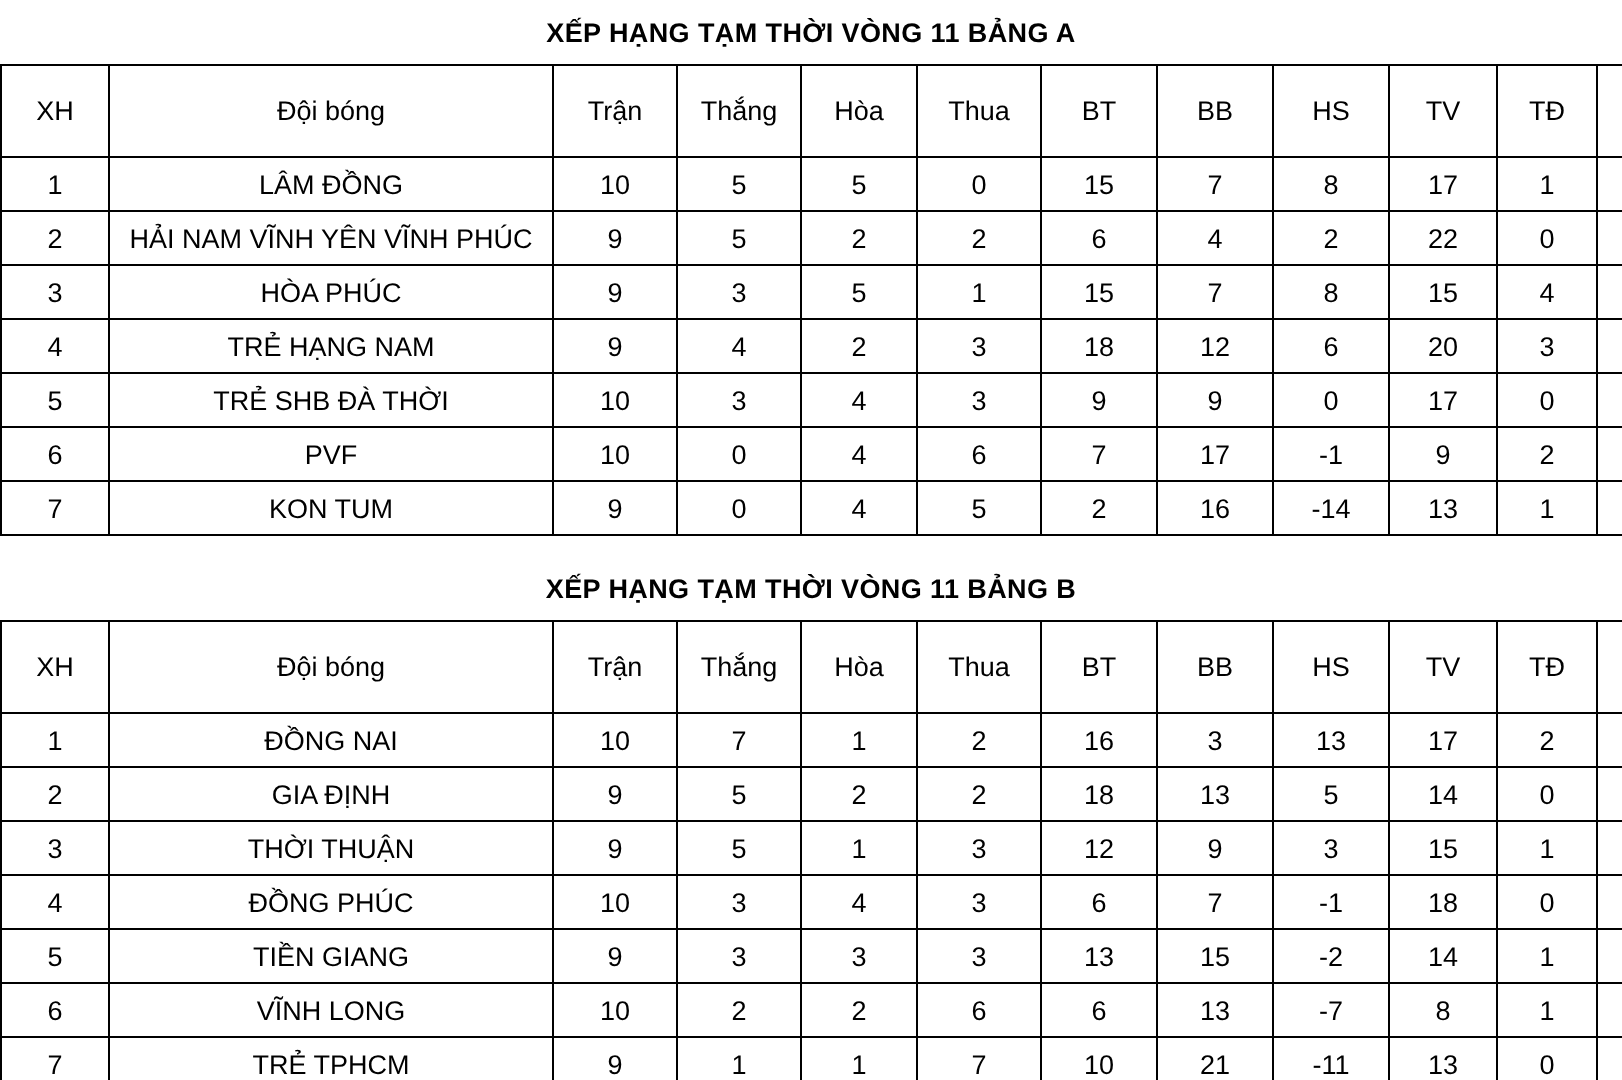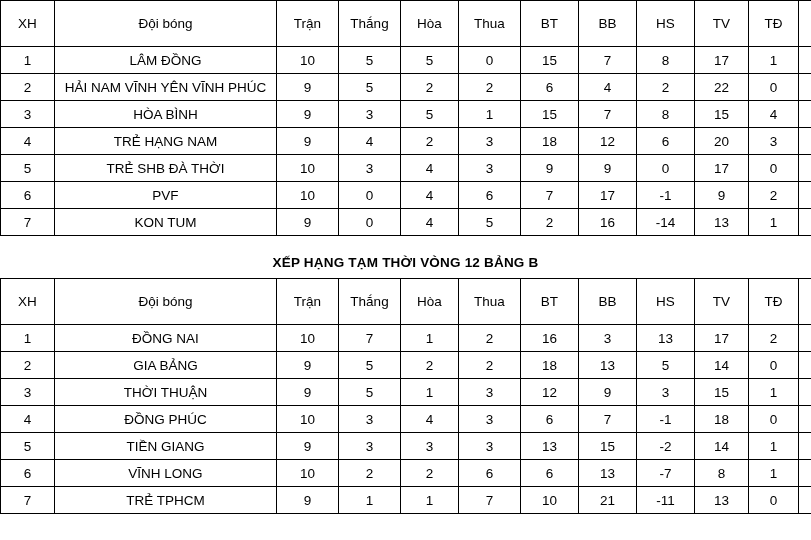--- a/index.html
+++ b/index.html
@@ -78,20 +78,21 @@
   .spacer {
     height: 10px;
   }
 </style>
 </head>
 <body>
 
 <div class="page">
 
   <div class="table-block">
+    <div class="block-title">XẾP HẠNG TẠM THỜI VÒNG 11 BẢNG A</div>
     <table class="standings">
       <colgroup>
         <col class="c-xh">
           <col class="c-team">
           <col class="c-tran">
           <col class="c-thang">
         <col class="c-hoa">
           <col class="c-thua">
           <col class="c-bt">
           <col class="c-bb">
@@ -140,21 +141,21 @@
           <td>2</td>
           <td>6</td>
           <td>4</td>
           <td>2</td>
           <td>22</td>
           <td>0</td>
           <td class="points-cell">17</td>
         </tr>
         <tr>
           <td>3</td>
-          <td class="team-cell">HÒA BÌNH</td>
+          <td class="team-cell">HÒA PHÚC</td>
           <td>9</td>
           <td>3</td>
           <td>5</td>
           <td>1</td>
           <td>15</td>
           <td>7</td>
           <td>8</td>
           <td>15</td>
           <td>4</td>
           <td class="points-cell">14</td>
@@ -215,21 +216,21 @@
           <td>1</td>
           <td class="points-cell">4</td>
         </tr>
       </tbody>
     </table>
   </div>
 
   <div class="spacer"></div>
 
   <div class="table-block">
-    <div class="block-title">XẾP HẠNG TẠM THỜI VÒNG 12 BẢNG B</div>
+    <div class="block-title">XẾP HẠNG TẠM THỜI VÒNG 11 BẢNG B</div>
     <table class="standings">
       <colgroup>
         <col class="c-xh">
           <col class="c-team">
           <col class="c-tran">
           <col class="c-thang">
         <col class="c-hoa">
           <col class="c-thua">
           <col class="c-bt">
           <col class="c-bb">
@@ -264,21 +265,21 @@
           <td>2</td>
           <td>16</td>
           <td>3</td>
           <td>13</td>
           <td>17</td>
           <td>2</td>
           <td class="points-cell">22</td>
         </tr>
         <tr>
           <td>2</td>
-          <td class="team-cell">GIA BẢNG</td>
+          <td class="team-cell">GIA ĐỊNH</td>
           <td>9</td>
           <td>5</td>
           <td>2</td>
           <td>2</td>
           <td>18</td>
           <td>13</td>
           <td>5</td>
           <td>14</td>
           <td>0</td>
           <td class="points-cell">17</td>

